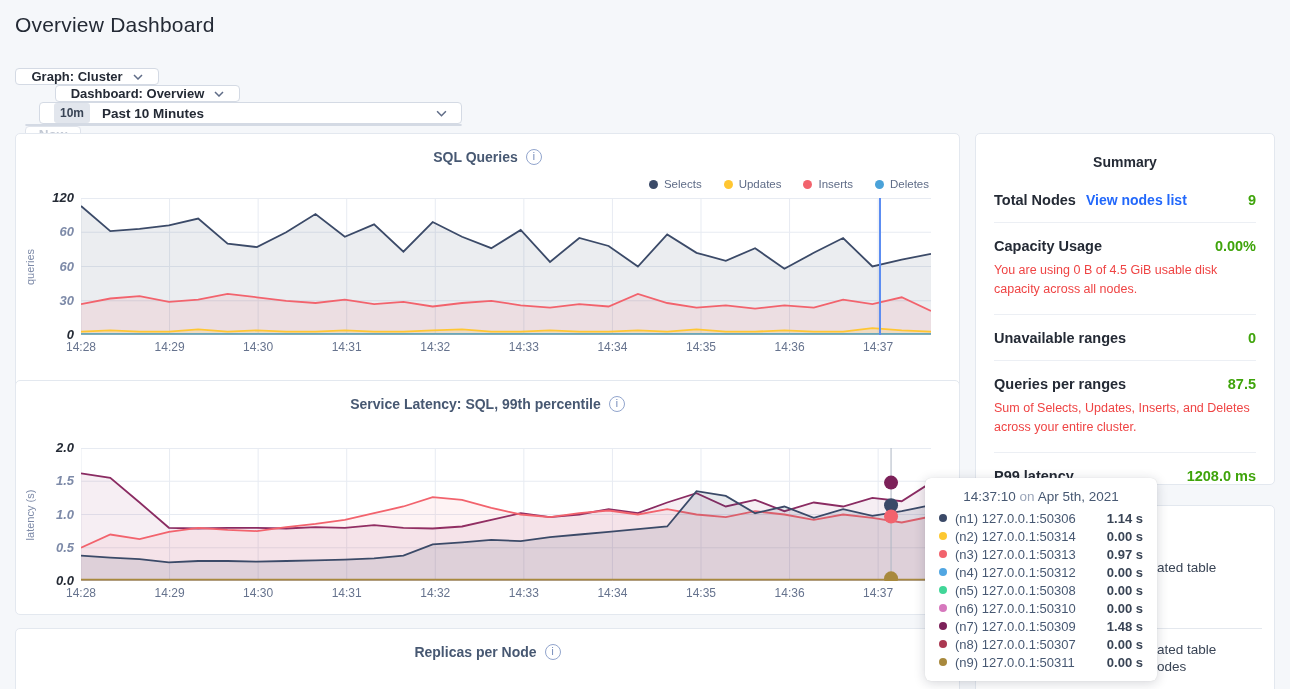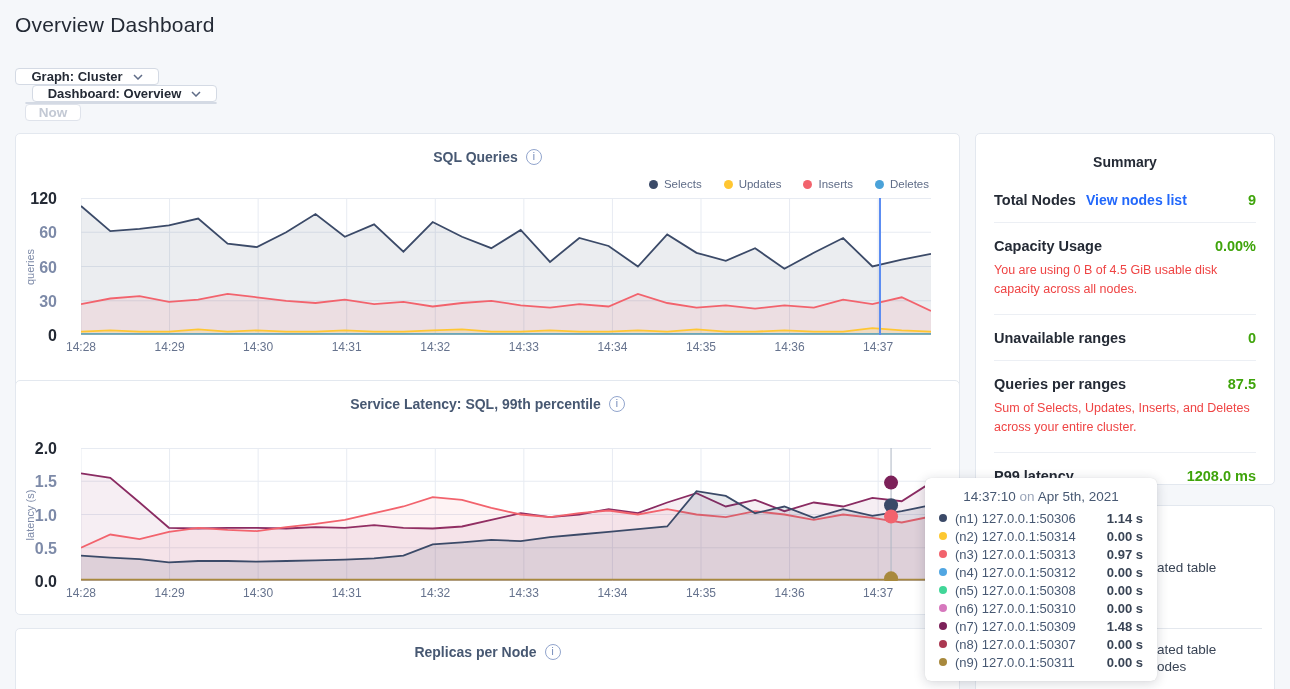--- a/index.html
+++ b/index.html
@@ -9,21 +9,21 @@
     background:#f5f7fa; color:#242a35; position:relative;
   }
   h1.page-title { position:absolute; left:15px; top:13px; font-size:21px; font-weight:500; color:#242a35; letter-spacing:.2px; }
 
   
   .toolbar { position:absolute; left:15px; top:68px; height:37px; display:flex; align-items:stretch;flex-direction:column; }
   .btn { background:#fff; border:1px solid #d4dae4; border-radius:4px; display:flex; align-items:center; cursor:pointer; font-family:inherit; }
   .dd { padding:0 14px; justify-content:center; gap:10px; }
   .dd .dd-label { font-size:13px; font-weight:700; color:#242a35; }
   .dd-graph { width:144px; }
-  .dd-dash  { width:185px; margin-left:17px; }
+  .dd-dash  { width:185px; margin-left:40px; }
   .chev { color:#5f6c87; display:flex; }
   .vdivider { width:1px; background:#d9dee8; margin-left:24px; }
   .time-select { width:423px; margin-left:24px; padding:0 14px; gap:12px; }
   .time-badge { background:#e2e6ed; border-radius:3px; font-size:12px; font-weight:700; color:#394455; padding:3px 6px; }
   .time-label { font-size:13.5px; font-weight:700; color:#242a35; }
   .time-select .chev { margin-left:auto; }
   .arrow-group { margin-left:10px; display:flex; border:1px solid #d4dae4; border-radius:4px; background:#fff; overflow:hidden; }
   .arrow-btn { width:40px; border:none; background:#fff; display:flex; align-items:center; justify-content:center; cursor:pointer; }
   .arrow-btn + .arrow-btn { border-left:1px solid #e2e6ee; }
   .arrow-btn.disabled { color:#cfd4dd; cursor:default; }
@@ -42,21 +42,21 @@
   .chart-title { font-size:14px; font-weight:700; color:#475872; }
   .info-icon { width:16px; height:16px; border:1px solid #92a5cd; border-radius:50%; color:#6a82b5;
                font-size:10px; line-height:14px; text-align:center; display:inline-block; cursor:pointer; }
 
   .legend { position:absolute; top:44px; right:30px; display:flex; gap:22px; }
   .legend-item { display:flex; align-items:center; font-size:11.5px; color:#5f6c87; cursor:pointer; }
   .legend-item .dot { width:9px; height:9px; border-radius:50%; display:inline-block; margin-right:6px; }
 
   .plot { position:absolute; }
   .y-ticks { position:absolute; }
-  .y-ticks span { position:absolute; right:17px; font-size:16px; font-weight:600; color:#7d8aa8; }
+  .y-ticks span { position:absolute; right:0; font-size:13px; font-weight:600; color:#7d8aa8;font-style:italic; }
   .y-ticks span.strong { color:#242a35; font-weight:700; }
   .x-ticks { position:absolute; height:16px; }
   .x-ticks span { position:absolute; top:0; width:40px; text-align:center; font-size:12px; color:#66738e; }
   .ylab { position:absolute; left:6px; width:16px; display:flex; align-items:center; justify-content:center; }
   .ylab span { transform:rotate(-90deg); white-space:nowrap; font-size:11px; color:#7d8aa8; }
 
   
   .sum-title { text-align:center; font-weight:700; font-size:14px; color:#242a35; padding:20px 0 7px; }
   .sum-row { padding:15px 0 14px; }
   .sum-row:not(:last-child) { border-bottom:1px solid #eceff4; }
@@ -99,20 +99,29 @@
   </button>
   <button class="btn dd dd-dash">
     <span class="dd-label">Dashboard: Overview</span>
     <span class="chev">
         <svg width="10" height="6" viewBox="0 0 10 6">
           <path d="M1 1l4 4 4-4" stroke="currentColor" stroke-width="1.5" fill="none"></path>
         </svg>
       </span>
   </button>
   <div class="vdivider"></div>
+  <button class="btn time-select">
+    <span class="time-badge">10m</span>
+    <span class="time-label">Past 10 Minutes</span>
+    <span class="chev">
+        <svg width="11" height="7" viewBox="0 0 10 6">
+          <path d="M1 1l4 4 4-4" stroke="currentColor" stroke-width="1.4" fill="none"></path>
+        </svg>
+      </span>
+  </button>
   <div class="arrow-group">
     <button class="arrow-btn enabled">
         <span><svg width="9" height="14" viewBox="0 0 9 14">
             <path d="M8 1L2 7l6 6" stroke="currentColor" stroke-width="2" fill="none"></path>
           </svg></span>
       </button>
     <button class="arrow-btn disabled">
         <span><svg width="9" height="14" viewBox="0 0 9 14">
             <path d="M1 1l6 6-6 6" stroke="currentColor" stroke-width="2" fill="none"></path>
           </svg></span>

